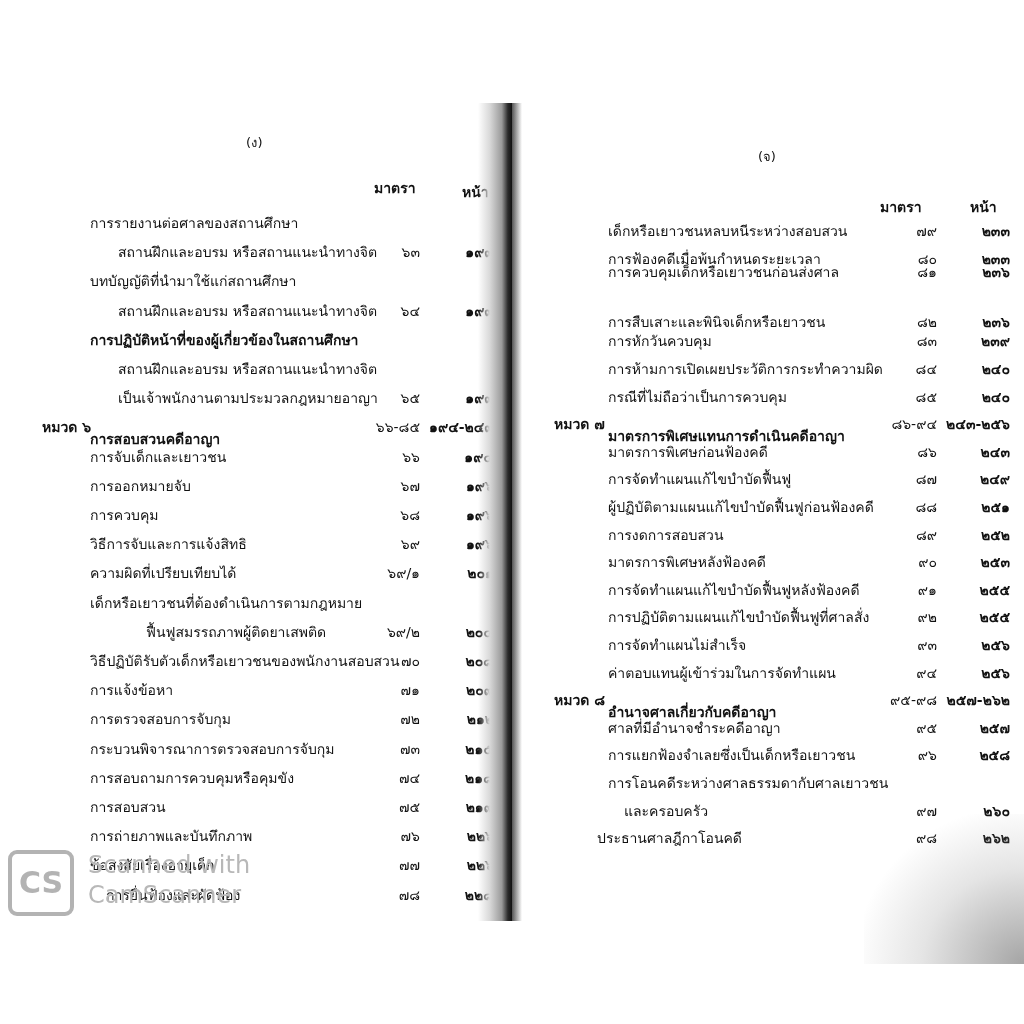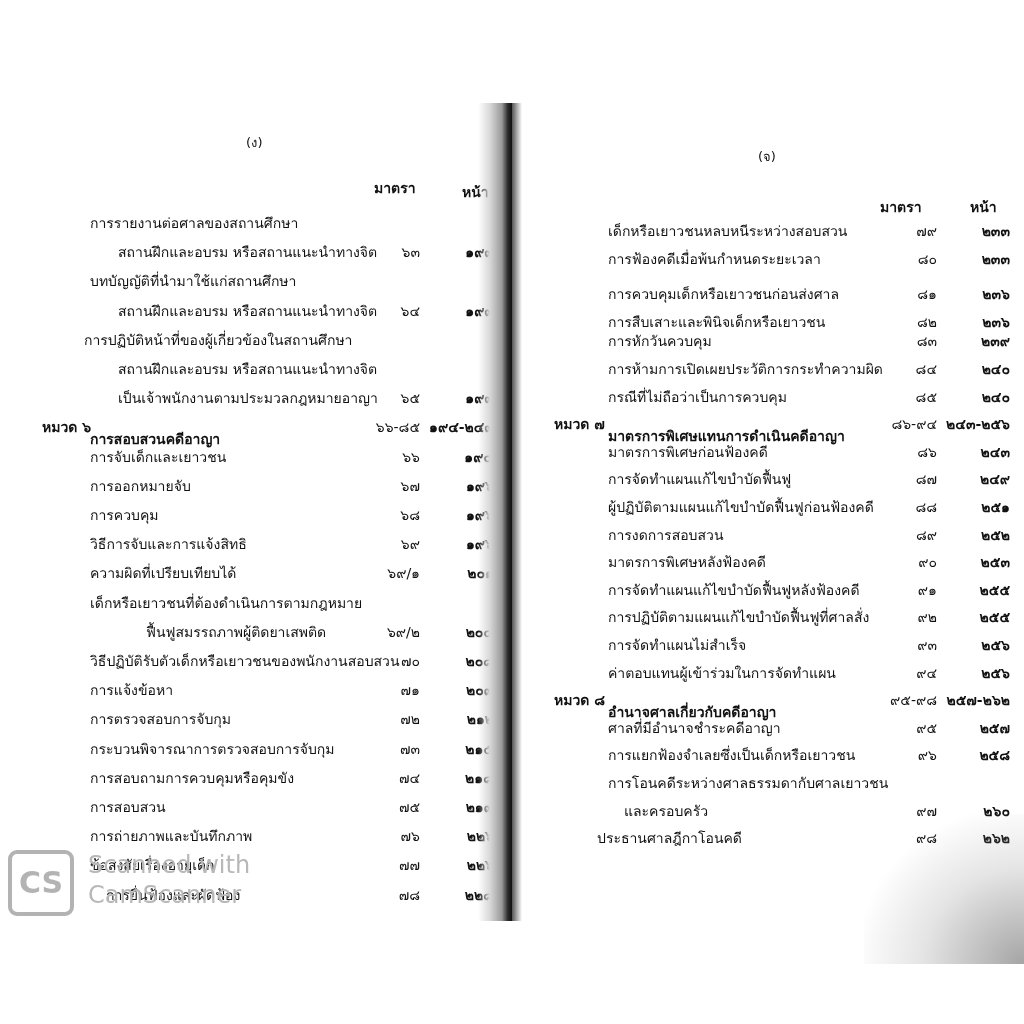--- a/index.html
+++ b/index.html
@@ -61,21 +61,21 @@
       </div>
       <div class="entry" style="top: 270.4px;">
         <span class="title" style="left: 90px;">บทบัญญัติที่นำมาใช้แก่สถานศึกษา</span>
       </div>
       <div class="entry" style="top: 299.6px;">
         <span class="title" style="left: 118px;">สถานฝึกและอบรม หรือสถานแนะนำทางจิต</span>
         <span class="section">๖๔</span>
         <span class="pagenum">๑๙๓</span>
       </div>
       <div class="entry" style="top: 328.8px;">
-        <span class="title" style="left: 84px;">การปฏิบัติหน้าที่ของผู้เกี่ยวข้องในสถานศึกษา</span>
+        <span class="title" style="left: 90px; font-weight: bold;">การปฏิบัติหน้าที่ของผู้เกี่ยวข้องในสถานศึกษา</span>
       </div>
       <div class="entry" style="top: 358px;">
         <span class="title" style="left: 118px;">สถานฝึกและอบรม หรือสถานแนะนำทางจิต</span>
       </div>
       <div class="entry" style="top: 387.2px;">
         <span class="title" style="left: 118px;">เป็นเจ้าพนักงานตามประมวลกฎหมายอาญา</span>
         <span class="section">๖๕</span>
         <span class="pagenum">๑๙๓</span>
       </div>
       <div class="entry" style="top: 416.4px;">
@@ -176,21 +176,21 @@
       <div class="entry" style="top: 220px;">
         <span class="title" style="left: 96px;">เด็กหรือเยาวชนหลบหนีระหว่างสอบสวน</span>
         <span class="section">๗๙</span>
         <span class="pagenum">๒๓๓</span>
       </div>
       <div class="entry" style="top: 247.6px;">
         <span class="title" style="left: 96px;">การฟ้องคดีเมื่อพ้นกำหนดระยะเวลา</span>
         <span class="section">๘๐</span>
         <span class="pagenum">๒๓๓</span>
       </div>
-      <div class="entry" style="top: 283px;">
+      <div class="entry" style="top: 261px;">
         <span class="title" style="left: 96px;">การควบคุมเด็กหรือเยาวชนก่อนส่งศาล</span>
         <span class="section">๘๑</span>
         <span class="pagenum">๒๓๖</span>
       </div>
       <div class="entry" style="top: 311px;">
         <span class="title" style="left: 96px;">การสืบเสาะและพินิจเด็กหรือเยาวชน</span>
         <span class="section">๘๒</span>
         <span class="pagenum">๒๓๖</span>
       </div>
       <div class="entry" style="top: 330.4px;">

